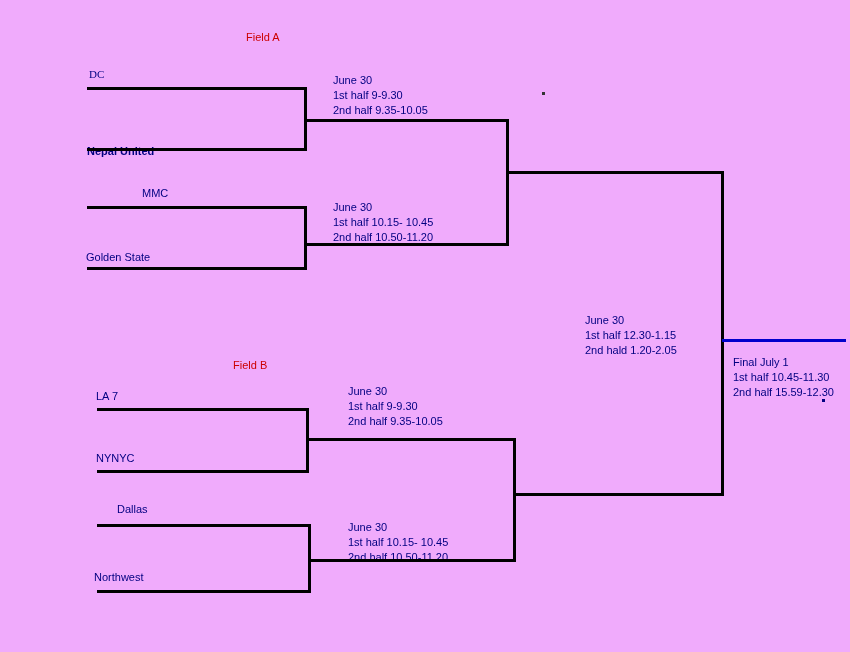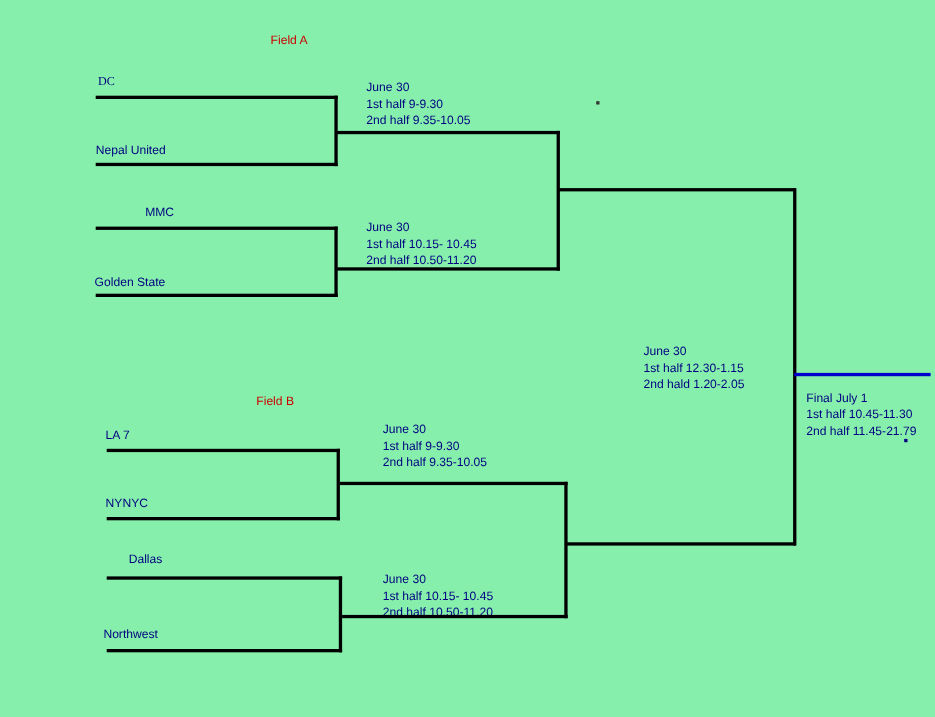--- a/index.html
+++ b/index.html
@@ -4,21 +4,21 @@
 <style>
   html, body {
     margin: 0;
     padding: 0;
     background: #ffffff;
   }
   #canvas {
     position: relative;
     width: 850px;
     height: 652px;
-    background: #86efac;
+    background: #f0abfc;
     overflow: hidden;
     font-family: "Liberation Sans", sans-serif;
   }
 
   
   .field-label {
     position: absolute;
     color: #cc0000;
     font-size: 11px;
     line-height: 13px;
@@ -76,32 +76,32 @@
 </head>
 <body>
 
 <div id="canvas">
 
   <div class="field-label" style="left:246px; top:31px;">Field A</div>
 
   <div class="team-label" style="left:89px; top:68px;font-family:Liberation Serif, serif;">DC</div>
   <div class="hline" style="left:87px; top:87px; width:220px;"></div>
 
-  <div class="team-label" style="left:87px; top:131px;">Nepal United</div>
+  <div class="team-label" style="left:87px; top:145px;font-weight:bold;">Nepal United</div>
   <div class="hline" style="left:87px; top:148px; width:220px;"></div>
 
   <div class="vline" style="left:304px; top:87px; height:64px;"></div>
 
   <div class="match-info" style="left:333px; top:73px;">
     <span>June 30</span>
     <span>1st half 9-9.30</span>
     <span>2nd half 9.35-10.05</span>
   </div>
 
-  <div class="team-label" style="left:88px; top:187px;padding-left:44px;">MMC</div>
+  <div class="team-label" style="left:98px; top:187px;padding-left:44px;">MMC</div>
   <div class="hline" style="left:87px; top:206px; width:220px;"></div>
 
   <div class="team-label" style="left:86px; top:251px;">Golden State</div>
   <div class="hline" style="left:87px; top:267px; width:220px;"></div>
 
   <div class="vline" style="left:304px; top:206px; height:64px;"></div>
 
   <div class="match-info" style="left:333px; top:200px;">
     <span>June 30</span>
     <span>1st half 10.15- 10.45</span>
@@ -156,19 +156,19 @@
     <span>June 30</span>
     <span>1st half 12.30-1.15</span>
     <span>2nd hald 1.20-2.05</span>
   </div>
 
   <div class="hline-blue" style="left:722px; top:339px; width:124px;"></div>
 
   <div class="match-info" style="left:733px; top:355px;">
     <span>Final July 1</span>
     <span>1st half 10.45-11.30</span>
-    <span>2nd half 11.45-21.79</span>
+    <span>2nd half 15.59-12.30</span>
   </div>
 
   <div class="speck" style="left:542px; top:92px;"></div>
   <div class="speck-blue" style="left:822px; top:399px;"></div>
 
 </div>
 
 </body></html>

